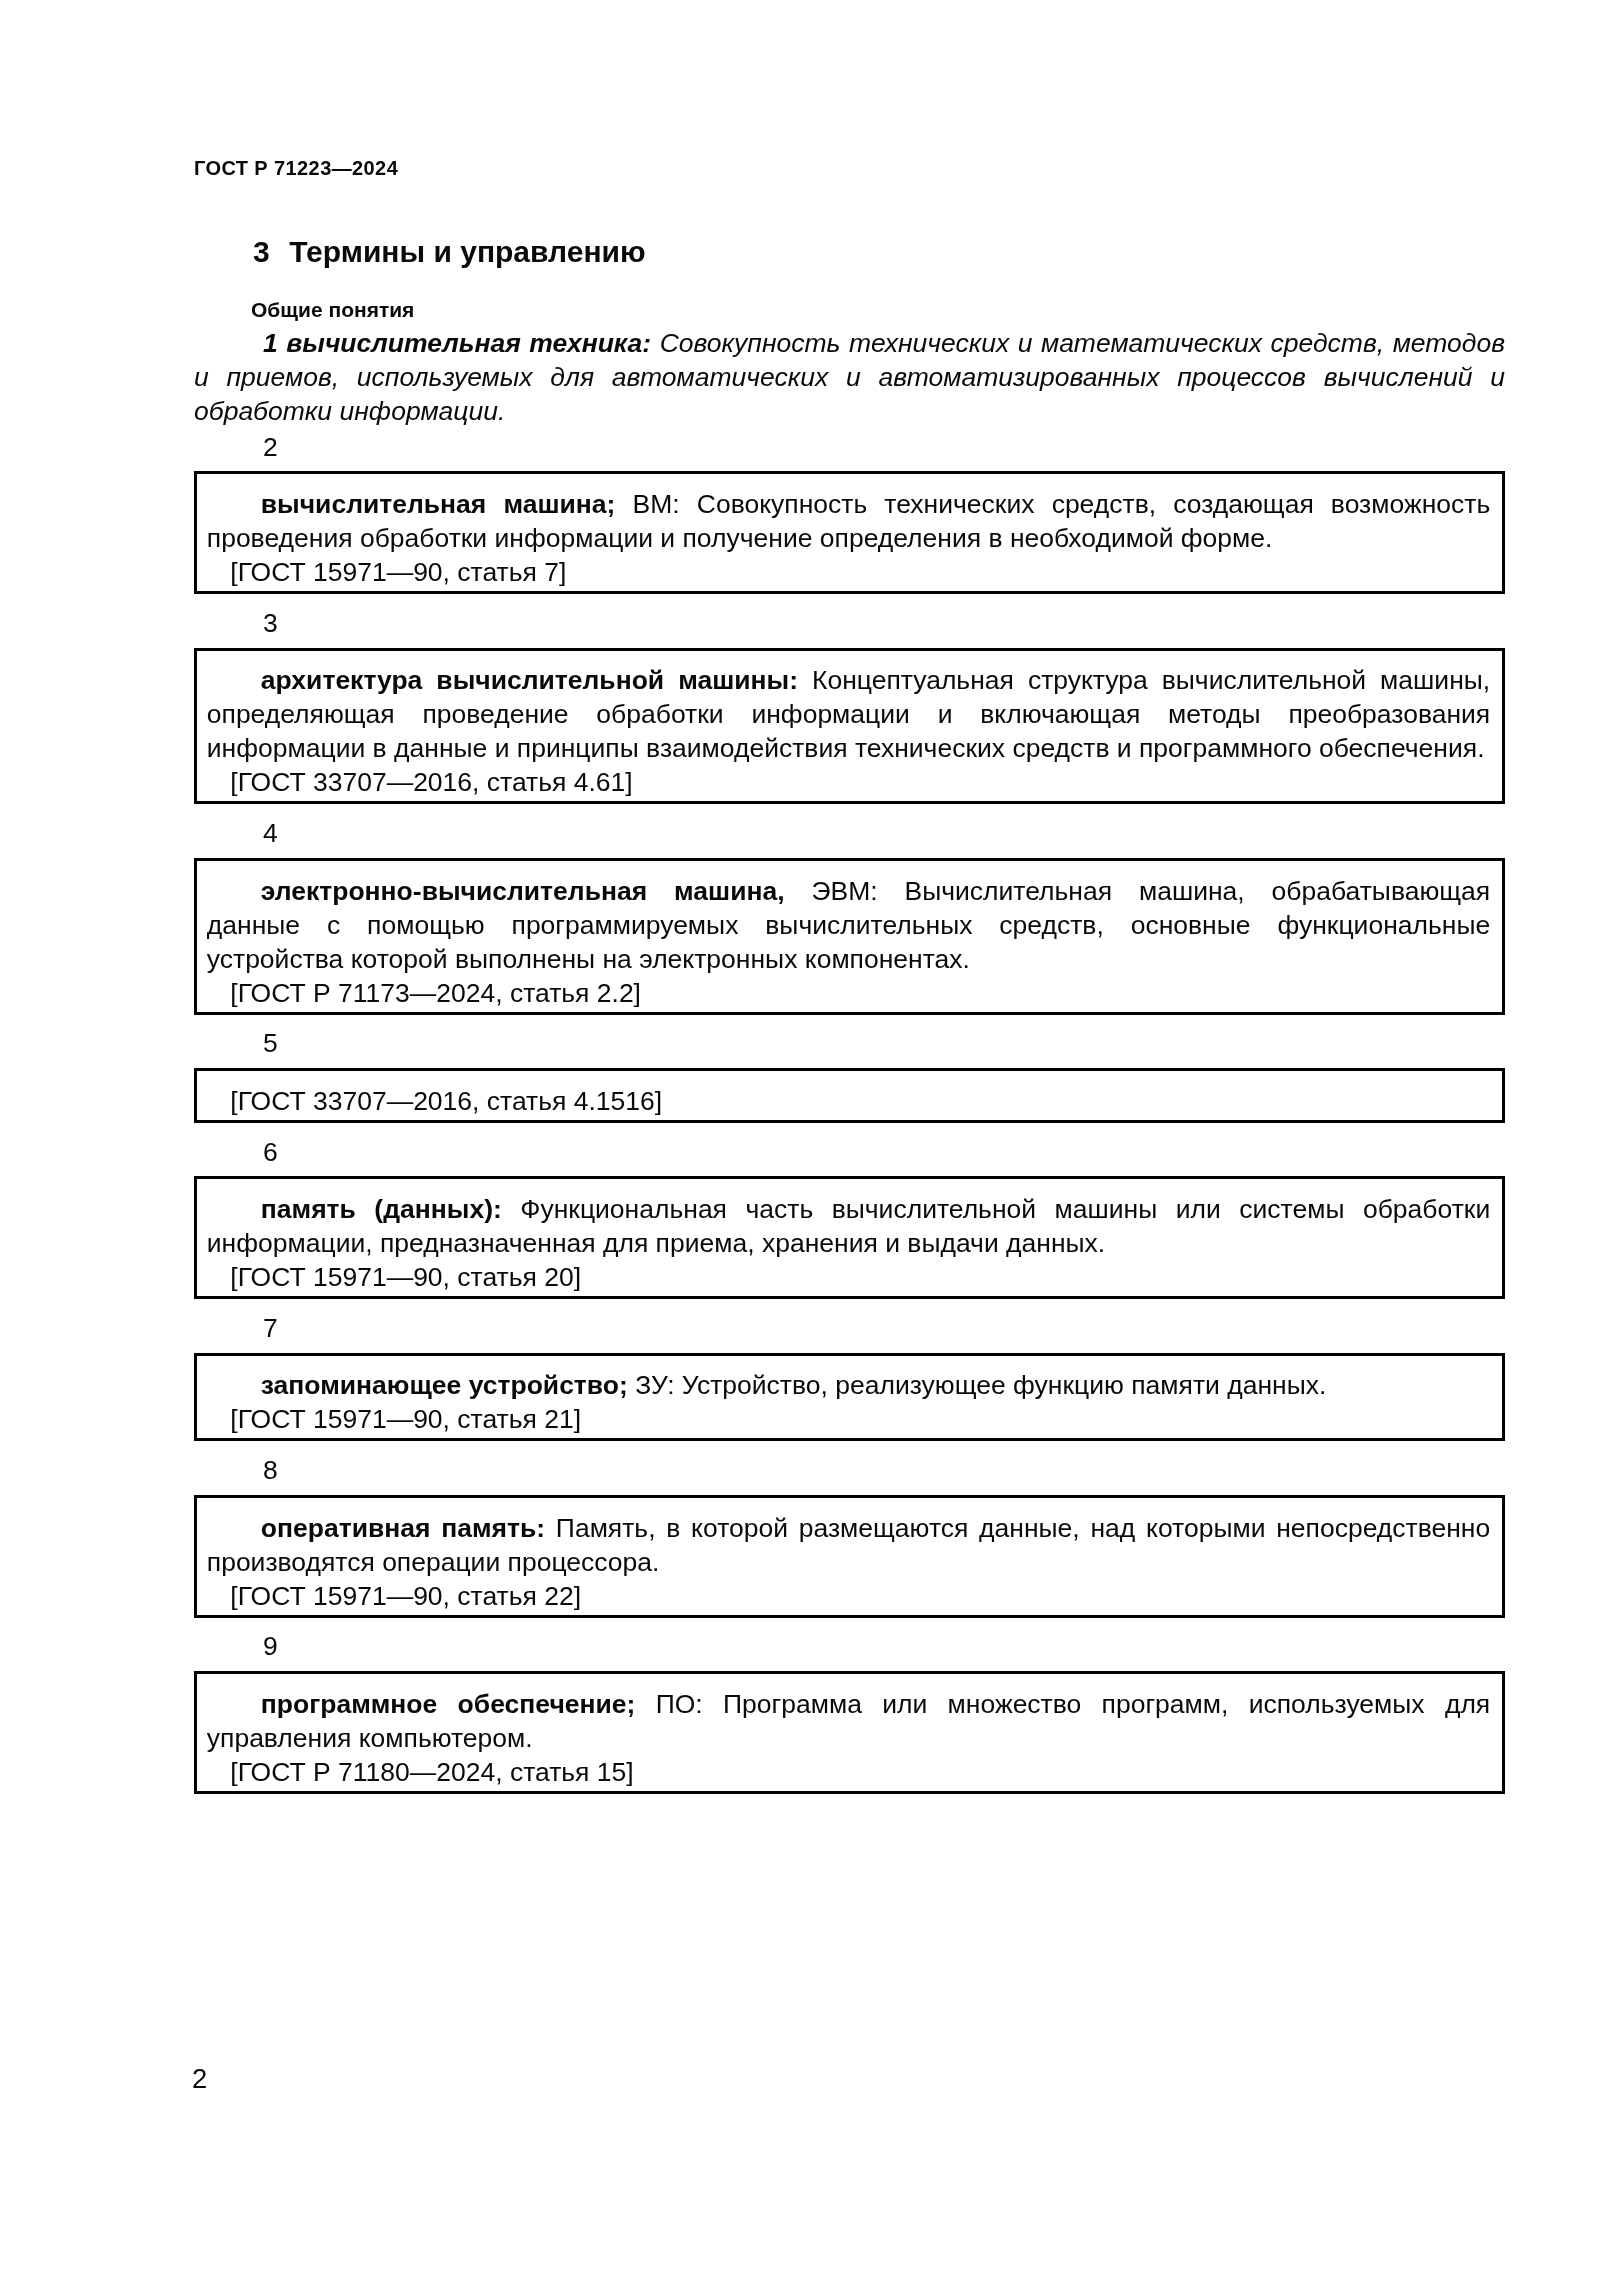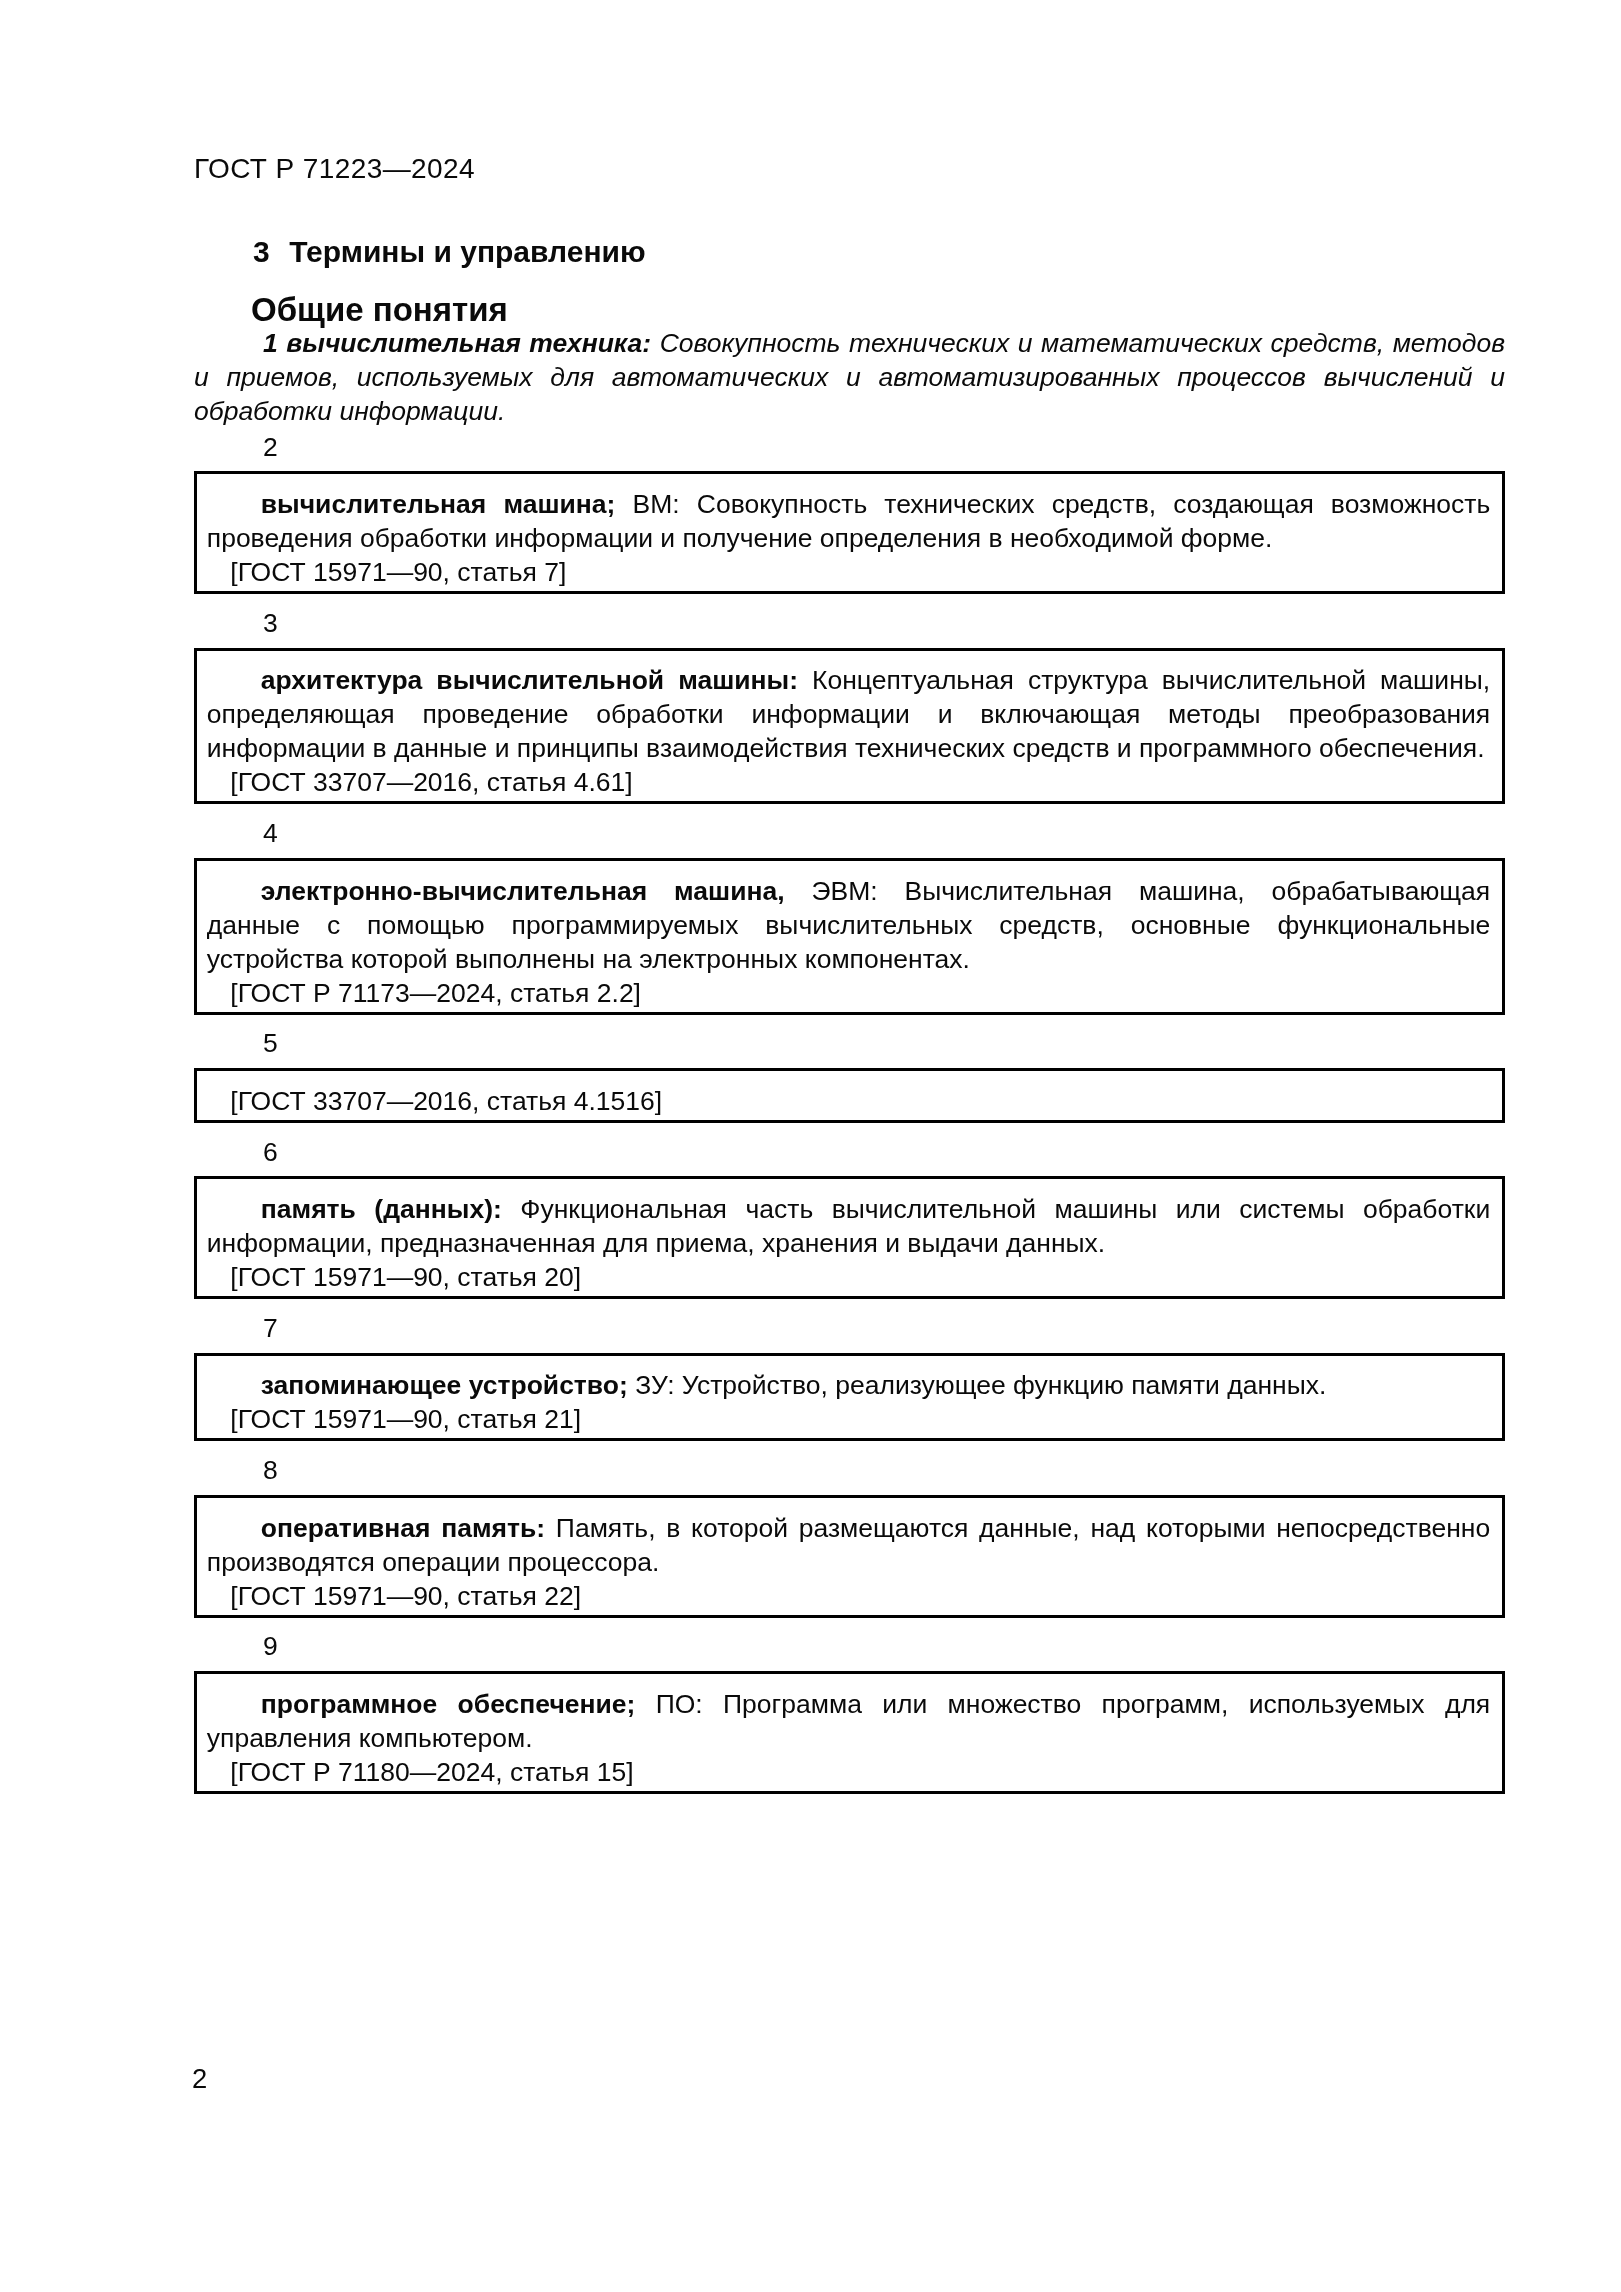--- a/index.html
+++ b/index.html
@@ -11,30 +11,30 @@
     color:#0a0a0a;
     position:relative;
     overflow:hidden;
   }
   .page {
     width:1621px; height:2293px;
     padding:152px 116px 0 194px;
     position:relative;
   }
   .doc-header {
-    font-size:28px; font-weight:normal; line-height:33px; letter-spacing:0.4px;
+    font-size:20px; font-weight:bold; line-height:33px; letter-spacing:0.4px;
   }
   .section-heading {
     margin:48px 0 0 59px;
     font-size:30px; font-weight:bold; line-height:37px;
   }
   .section-heading .sec-num { margin-right:19.6px; }
   .subsection-heading {
     margin:23.5px 0 0 57px;
-    font-size:33px; font-weight:bold; line-height:32px;
+    font-size:21px; font-weight:bold; line-height:32px;
   }
   .body-text { font-size:26.5px; line-height:34px; }
   .intro-para {
     text-align:justify;
     text-indent:69px;
     font-style:italic;
   }
   .term-num {
     margin:11.8px 0 7.8px 69px;
   }

